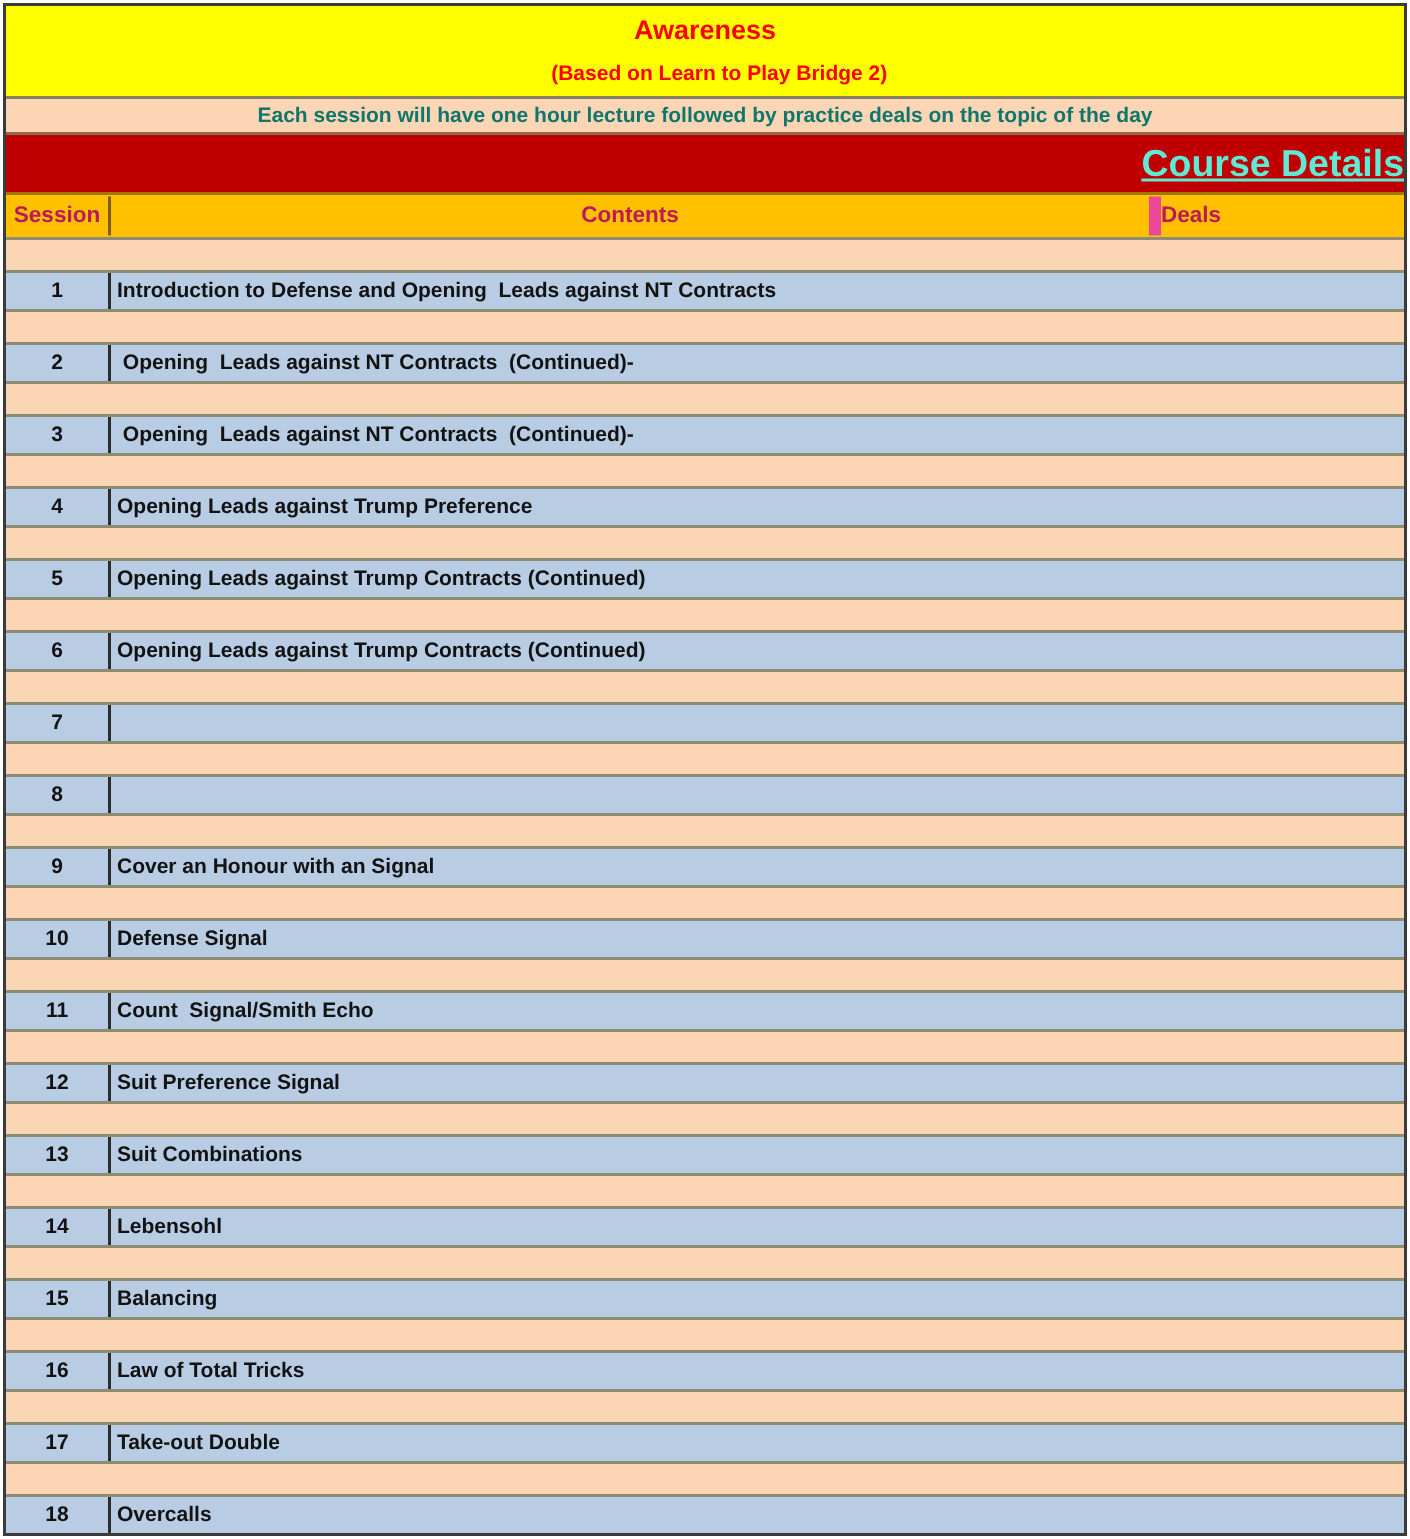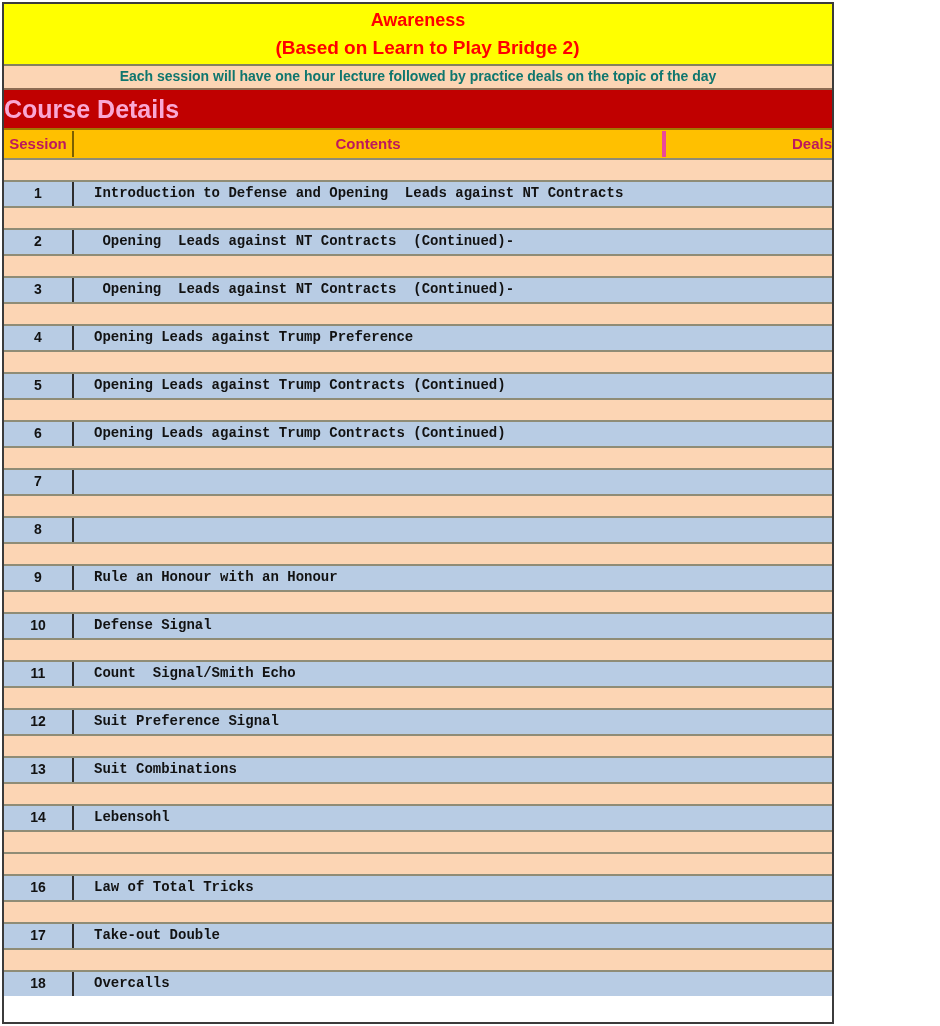--- a/index.html
+++ b/index.html
@@ -4,57 +4,58 @@
 <style>
   * { box-sizing: border-box; margin: 0; padding: 0; }
   html, body { background: #ffffff; }
   body {
     width: 940px; height: 1026px;
     font-family: "Liberation Sans", sans-serif;
     font-weight: bold;
     overflow: hidden;
   }
   .page {
-    width: 832px; height: 1022px;
+    width: 936px; height: 1022px;
     margin: 2px;
     border: 2px solid #3b3b3b;
     background: #fff;
   }
 
   
   .title-band {
     height: 60px;
     background: #FFFF00;
     color: #FF0000;
     text-align: center;
     display: flex; flex-direction: column; justify-content: center;
   }
   .title-line1 { font-size: 18px; line-height: 27px; }
-  .title-line2 { font-size: 19px; line-height: 28px; padding-left: 19px; }
+  .title-line2 { font-size: 14px; line-height: 28px; padding-left: 19px; }
 
   
   .note-band {
     height: 24px;
     background: #FCD5B4;
     border-top: 2px solid #85815f;
     color: #0f766e;
     font-size: 14px;
     text-align: center;
     line-height: 21px;
   }
 
   
   .section-band {
     height: 40px;
     background: #C00000;
     border-top: 2px solid #8c6b52;
-    color: #f9a8d4;
+    color: #5eead4;
     font-size: 25px;
-    text-align: left;
+    text-align: right;
     line-height: 38px;
+    text-decoration: underline;
   }
 
   
   .header-row {
     height: 30px;
     background: #FFC000;
     border-top: 2px solid #a07800;
     color: #be185d;
     font-size: 15px;
     display: flex;
@@ -66,22 +67,22 @@
     text-align: center;
     line-height: 26px;
   }
   .header-row .col-contents {
     flex: 1;
     text-align: center;
     line-height: 26px;
   }
   .header-row .col-deals {
     width: 170px;
-    border-left: 4px solid #ec4899;
-    text-align: right;
+    border-left: 8px solid #ec4899;
+    text-align: left;
     line-height: 26px;
   }
 
   
   .spacer-row {
     height: 22px;
     background: #FCD5B4;
     border-top: 2px solid #8f8c76;
   }
   .session-row {
@@ -93,25 +94,24 @@
     font-size: 14px;
   }
   .cell-session {
     width: 70px;
     border-right: 2px solid #2d2d2d;
     text-align: center;
     line-height: 23px;
   }
   .cell-contents {
     flex: 1;
-    padding-left: 20px;
+    padding-left: 4px;
     line-height: 23px;
     white-space: pre;
     overflow: hidden;
-    font-family: Liberation Mono, monospace;
   }
 </style>
 </head>
 <body>
 
 <div class="page">
 
   <div class="title-band">
     <div class="title-line1">Awareness</div>
     <div class="title-line2">(Based on Learn to Play Bridge 2)</div>
@@ -170,21 +170,21 @@
   </div>
 
   <div class="spacer-row"></div>
   <div class="session-row">
     <div class="cell-session">8</div>
   </div>
 
   <div class="spacer-row"></div>
   <div class="session-row">
     <div class="cell-session">9</div>
-    <div class="cell-contents">Rule an Honour with an Honour</div>
+    <div class="cell-contents">Cover an Honour with an Signal</div>
   </div>
 
   <div class="spacer-row"></div>
   <div class="session-row">
     <div class="cell-session">10</div>
     <div class="cell-contents">Defense Signal</div>
   </div>
 
   <div class="spacer-row"></div>
   <div class="session-row">
@@ -204,20 +204,24 @@
     <div class="cell-contents">Suit Combinations</div>
   </div>
 
   <div class="spacer-row"></div>
   <div class="session-row">
     <div class="cell-session">14</div>
     <div class="cell-contents">Lebensohl</div>
   </div>
 
   <div class="spacer-row"></div>
+  <div class="session-row">
+    <div class="cell-session">15</div>
+    <div class="cell-contents">Balancing</div>
+  </div>
 
   <div class="spacer-row"></div>
   <div class="session-row">
     <div class="cell-session">16</div>
     <div class="cell-contents">Law of Total Tricks</div>
   </div>
 
   <div class="spacer-row"></div>
   <div class="session-row">
     <div class="cell-session">17</div>

